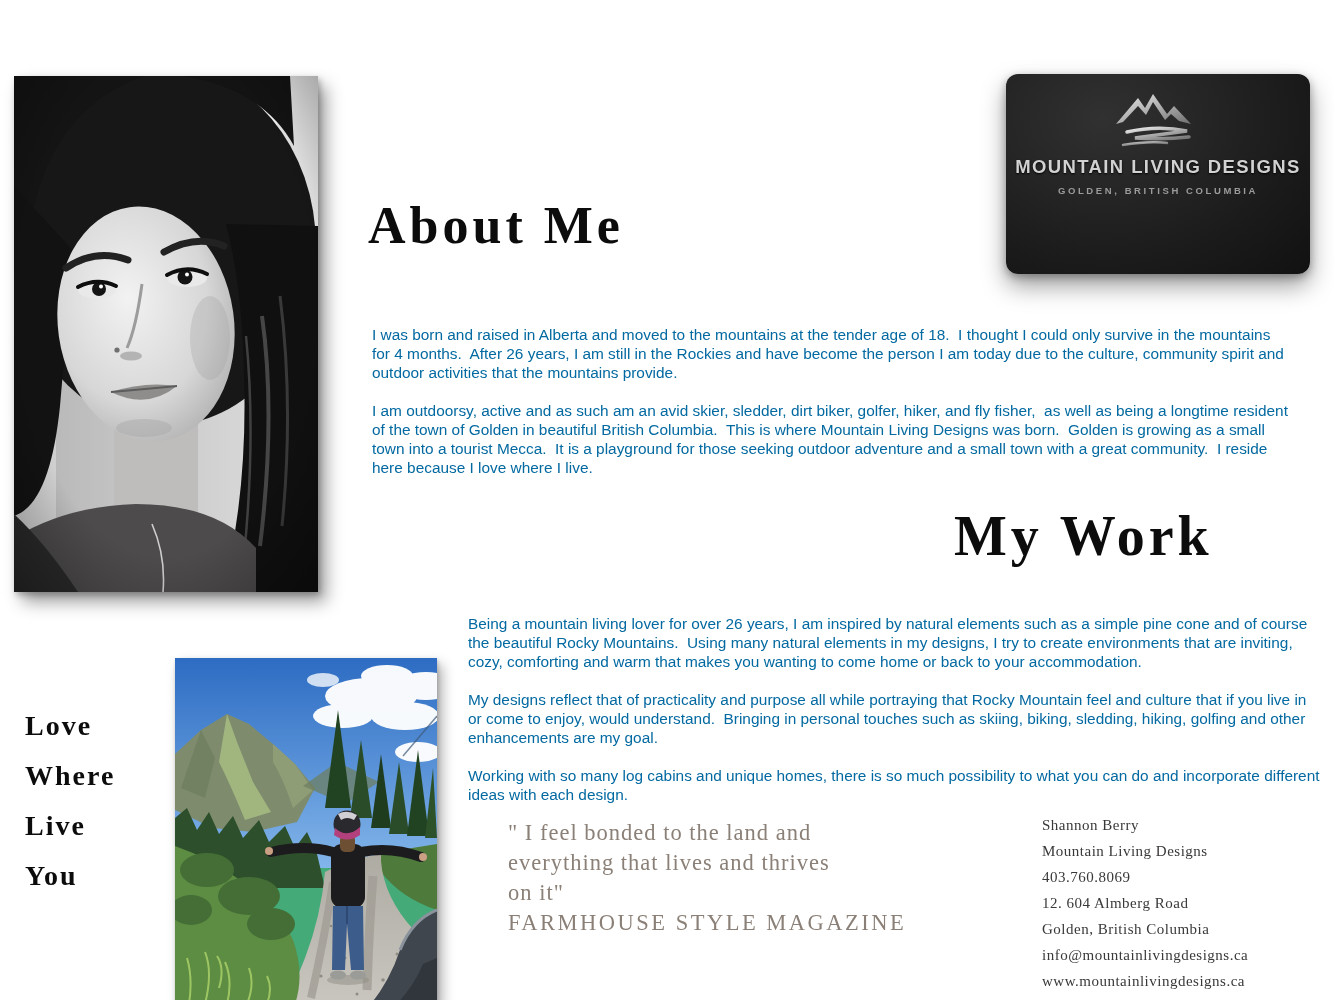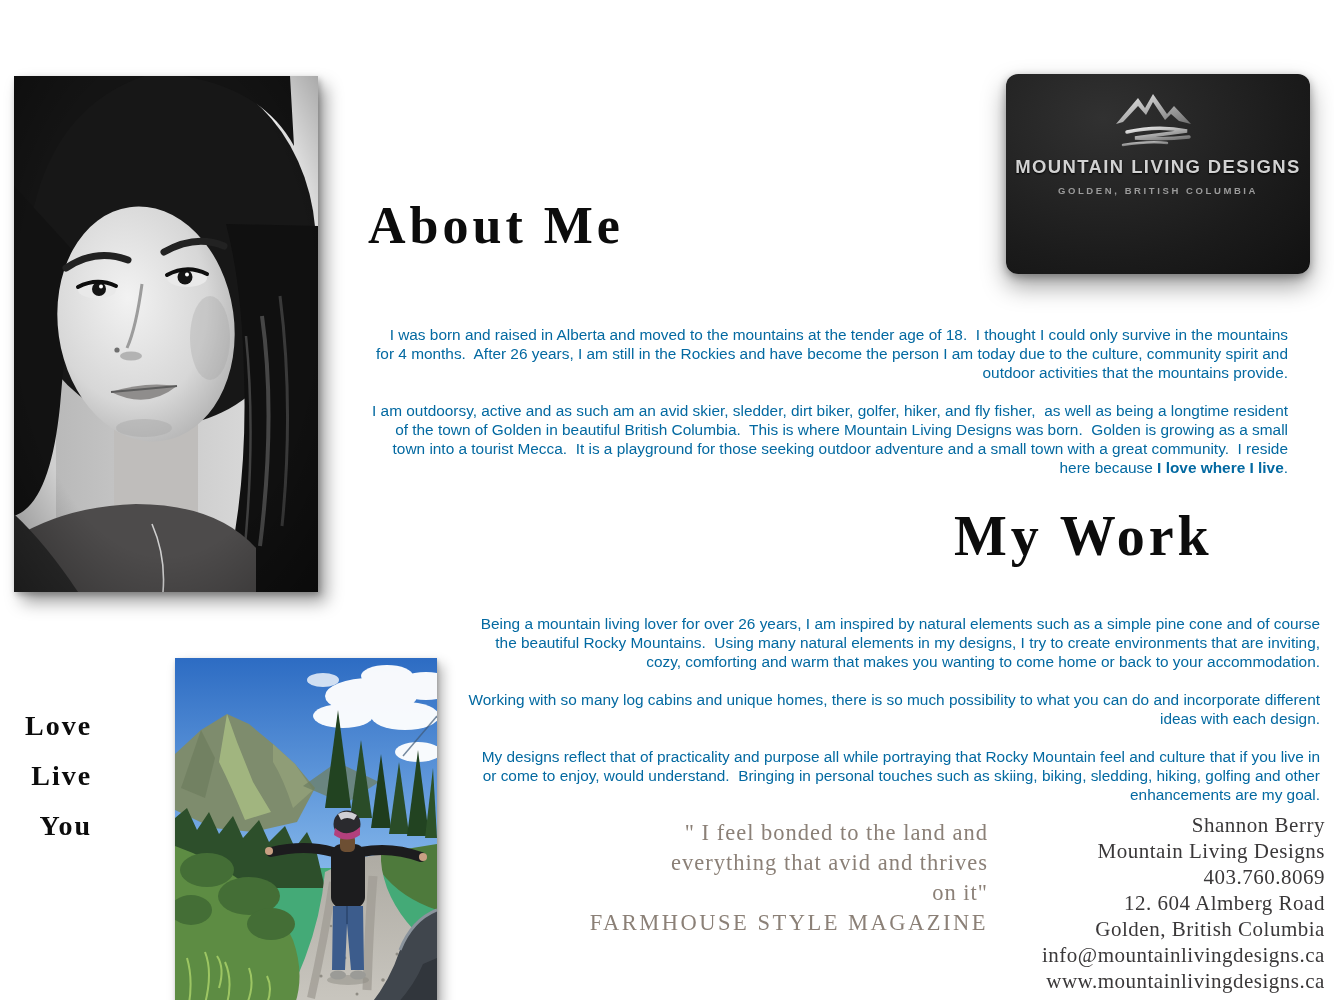--- a/index.html
+++ b/index.html
@@ -3,21 +3,21 @@
 <meta charset="utf-8">
 <style>
   * { margin:0; padding:0; box-sizing:border-box; }
   html,body { background:#ffffff; }
   .page {
     position:relative; width:1334px; height:1000px;
     background:#ffffff; overflow:hidden;
     font-family:"Liberation Sans", sans-serif;
     margin-top:46px;
   }
-  .abs { position:absolute;text-align:right; }
+  .abs { position:absolute; }
 
   
   .portrait {
     left:14px; top:30px; width:304px; height:516px;
     box-shadow:8px 10px 16px rgba(0,0,0,.38), 2px 3px 6px rgba(0,0,0,.25);
     background:#222;
   }
   .outdoor {
     left:175px; top:612px; width:262px; height:346px;
     box-shadow:5px 7px 12px rgba(0,0,0,.32), 1px 2px 4px rgba(0,0,0,.2);
@@ -56,32 +56,32 @@
   .tagline {
     left:25px; top:655px; font-size:28px; font-weight:bold;
     color:#0c0c0c; line-height:50px; letter-spacing:2px;
   }
   .quote {
     left:508px; top:772px; font-size:22.5px; line-height:30px;
     color:#8b8077; letter-spacing:1px; width:480px;
   }
   .quote .src { letter-spacing:2.5px; }
   .contact {
-    left:1042px; top:766px; font-size:21px; line-height:26px;
+    left:1042px; top:766px; font-size:15px; line-height:26px;
     color:#3a3839; font-style:normal; letter-spacing:0.5px;
   }
 
   
   .bodytext p {
     font-size:15.4px; line-height:1.23; color:#0369a1;
     margin:0 0 19px; white-space:pre-wrap;
   }
   .about-text { left:372px; top:280px; width:916px; }
   .work-text  { left:468px; top:569px; width:852px; }
-  .bodytext b { font-weight:bold; }
+  .bodytext b { font-weight:normal; }
 </style>
 </head>
 <body>
 
 <div class="page">
 
   <figure class="abs portrait">
     <svg width="304" height="516" viewBox="0 0 304 516">
       <defs>
         <linearGradient id="wallGrad" x1="0" y1="0" x2="1" y2="0">
@@ -168,26 +168,27 @@
 
   <div class="abs bodytext about-text">
     <p>I was born and raised in Alberta and moved to the mountains at the tender age of 18.  I thought I could only survive in the mountains for 4 months.  After 26 years, I am still in the Rockies and have become the person I am today due to the culture, community spirit and outdoor activities that the mountains provide.</p>
     <p><span>I am outdoorsy, active and as such am an avid skier, sledder, dirt biker, golfer, hiker, and fly fisher,  as well as being a longtime resident of the town of Golden in beautiful British Columbia.  This is where Mountain Living Designs was born.  Golden is growing as a small town into a tourist Mecca.  It is a playground for those seeking outdoor adventure and a small town with a great community.  I reside here because </span><b>I love where I live</b><span>.</span></p>
   </div>
 
   <h1 class="abs hand title-work">My Work</h1>
 
   <div class="abs bodytext work-text">
     <p>Being a mountain living lover for over 26 years, I am inspired by natural elements such as a simple pine cone and of course the beautiful Rocky Mountains.  Using many natural elements in my designs, I try to create environments that are inviting, cozy, comforting and warm that makes you wanting to come home or back to your accommodation.</p>
+    <p>My designs reflect that of practicality and purpose all while portraying that Rocky Mountain feel and culture that if you live in or come to enjoy, would understand.  Bringing in personal touches such as skiing, biking, sledding, hiking, golfing and other enhancements are my goal.</p>
     <p>Working with so many log cabins and unique homes, there is so much possibility to what you can do and incorporate different ideas with each design.</p>
-    <p>My designs reflect that of practicality and purpose all while portraying that Rocky Mountain feel and culture that if you live in or come to enjoy, would understand.  Bringing in personal touches such as skiing, biking, sledding, hiking, golfing and other enhancements are my goal.</p>
   </div>
 
   <div class="abs hand tagline">
     <div>Love</div>
+    <div>Where</div>
     <div>Live</div>
     <div>You</div>
   </div>
 
   <figure class="abs outdoor">
     <svg width="262" height="346" viewBox="0 0 262 346">
       <defs>
         <linearGradient id="skyGrad" x1="0" y1="0" x2="0" y2="1">
           <stop offset="0" stop-color="#2d6cc3"></stop>
             <stop offset="1" stop-color="#82b5ea"></stop>
@@ -276,21 +277,21 @@
       <path d="M163 156 Q172 151 182 157 L179 162 Q172 158 166 162 Z" fill="#cfcfd4"></path>
 
       <path d="M262 252 L262 346 L196 346 Q215 322 225 292 Q237 262 262 252 Z" fill="#40464d"></path>
       <path d="M225 292 Q237 262 262 252" stroke="#8a939c" stroke-width="3" fill="none"></path>
       <path d="M262 300 L262 346 L222 346 Q240 326 248 306 Z" fill="#31363c"></path>
     </svg>
   </figure>
 
   <div class="abs hand quote">
     <div>" I feel bonded to the land and</div>
-    <div>everything that avid and thrives</div>
+    <div>everything that lives and thrives</div>
     <div>on it"</div>
     <div class="src">FARMHOUSE STYLE MAGAZINE</div>
   </div>
 
   <address class="abs hand contact">
     <div>Shannon Berry</div>
     <div>Mountain Living Designs</div>
     <div>403.760.8069</div>
     <div>12. 604 Almberg Road</div>
     <div>Golden, British Columbia</div>

